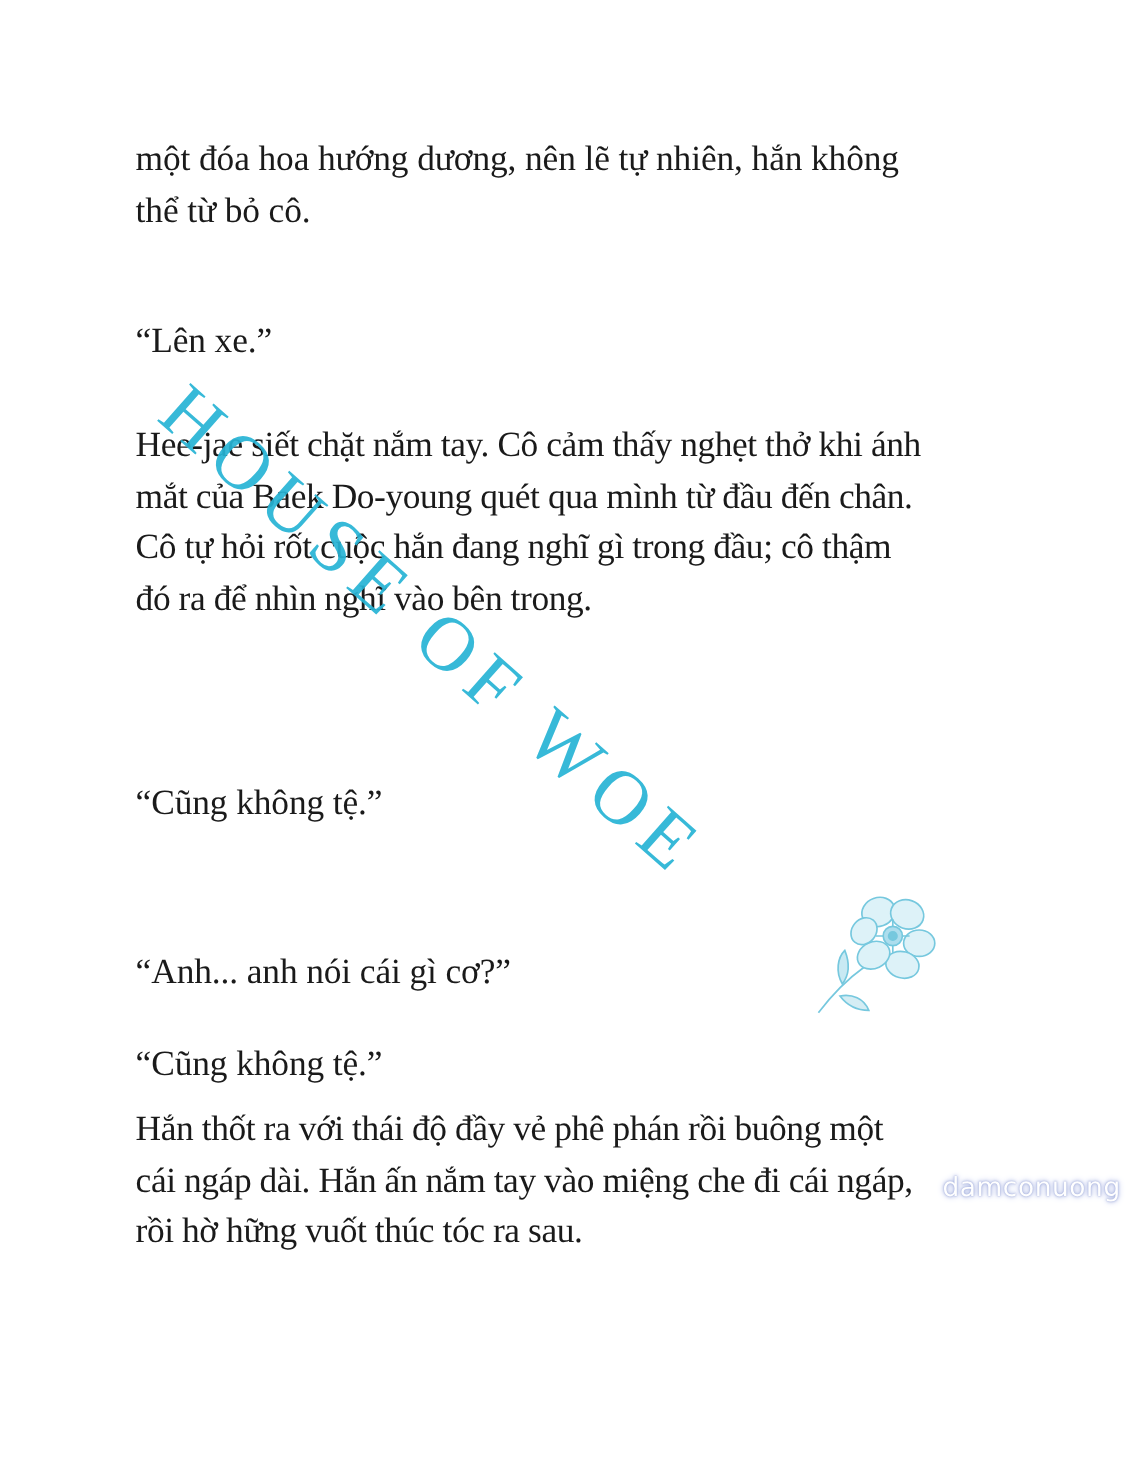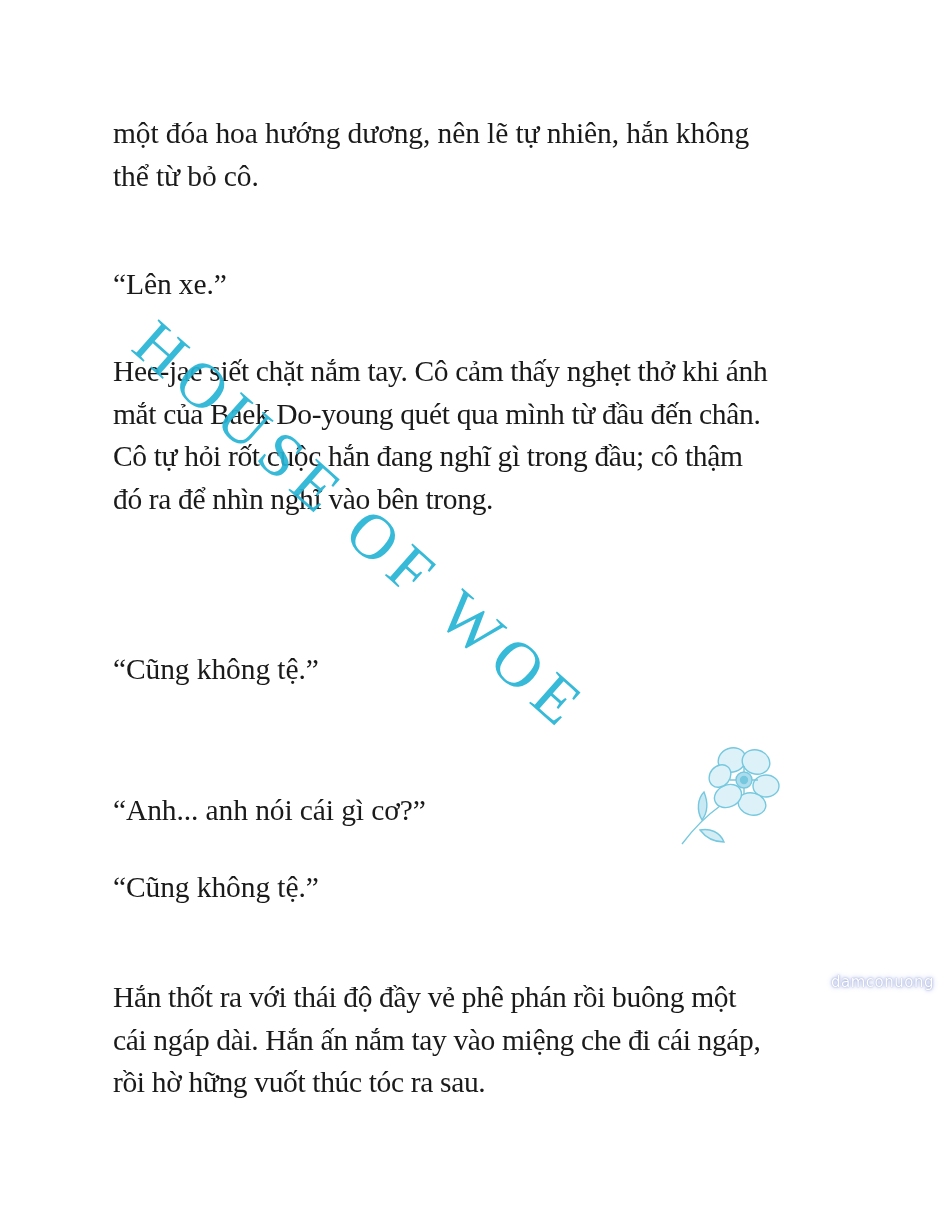--- a/index.html
+++ b/index.html
@@ -64,23 +64,23 @@
     left: 672px;
     top: 740px;
     width: 110px;
     height: 110px;
     opacity: 0.85;
   }
 
   .site-mark {
     position: absolute;
     right: 16px;
-    bottom: 22px;
+    bottom: 10px;
     font-family: "DejaVu Sans", "Liberation Sans", sans-serif;
-    font-size: 15px;
+    font-size: 22px;
     color: #ffffff;
     letter-spacing: 0.5px;
     text-shadow: 0 0 3px #9aa7d8, 0 0 6px #b8c2ec, 0 0 1px #8f9bd0;
     z-index: 3;
   }
 </style>
 </head>
 <body>
 
 <div class="page">
@@ -106,21 +106,21 @@
   </p>
 
   <p class="para" style="top:789px;">
     <span class="line">“Anh... anh nói cái gì cơ?”</span>
   </p>
 
   <p class="para" style="top:866px;">
     <span class="line">“Cũng không tệ.”</span>
   </p>
 
-  <p class="para condensed" style="top:976px;">
+  <p class="para condensed" style="top:920px;">
     <span class="line">Hắn thốt ra với thái độ đầy vẻ phê phán rồi buông một</span>
     <span class="line">cái ngáp dài. Hắn ấn nắm tay vào miệng che đi cái ngáp,</span>
     <span class="line">rồi hờ hững vuốt thúc tóc ra sau.</span>
   </p>
 
   <div class="watermark">
     <div class="wm-text">HOUSE OF WOE</div>
     <svg class="wm-flower" viewBox="0 0 110 110">
       <g fill="none" stroke="#5fbfd9" stroke-width="1.4">
 

